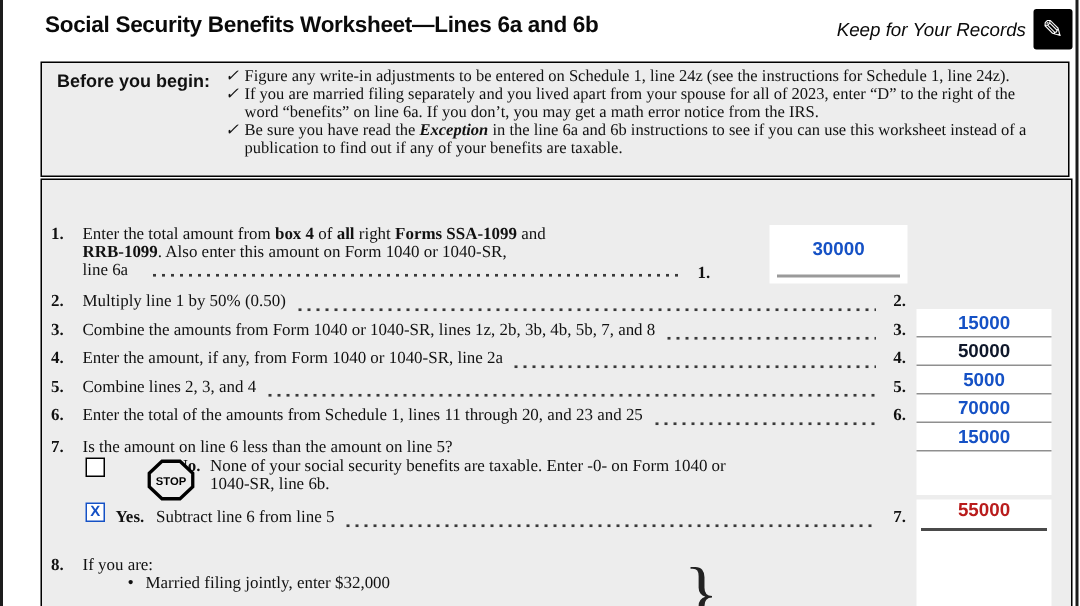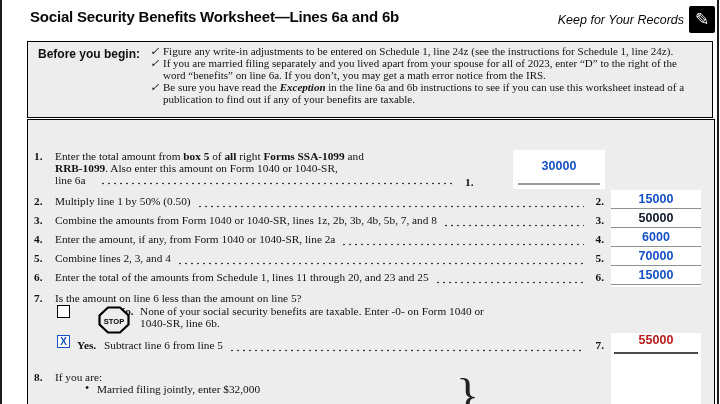--- a/index.html
+++ b/index.html
@@ -89,21 +89,21 @@
       <div class="byb-item">
         <span class="check">✓</span>
         <span><span>Be sure you have read the </span><span style="font-weight: bold; font-style: italic;">Exception</span><span> in the line 6a and 6b instructions to see if you can use this worksheet instead of a publication to find out if any of your benefits are taxable.</span></span>
       </div>
     </div>
   </div>
 
   <div class="panel panel-main">
 
     <div class="abs t num" style="left:6px; top:30px;">1.</div>
-    <div class="abs t" style="left:27px; top:30px;"><span>Enter the total amount from </span><span style="font-weight: bold;">box 5</span><span> of </span><span style="font-weight: bold;">all</span><span> right </span><span style="font-weight: bold;">Forms SSA-1099</span><span> and</span></div>
+    <div class="abs t" style="left:27px; top:30px;"><span>Enter the total amount from </span><span style="font-weight: bold;">box 4</span><span> of </span><span style="font-weight: bold;">all</span><span> right </span><span style="font-weight: bold;">Forms SSA-1099</span><span> and</span></div>
     <div class="abs t" style="left:27px; top:42px;"><span style="font-weight: bold;">RRB-1099</span><span>. Also enter this amount on Form 1040 or 1040-SR,</span></div>
     <div class="abs t" style="left:27px; top:54px;">line 6a</div>
     <div class="leader-abs" style="left:72px; top:54px; width:352px; height:11px;"></div>
     <div class="abs t num" style="left:437px; top:56px;">1.</div>
     <div class="valbox" style="left:459px; top:30px; width:92px; height:39px;margin-left:26px;">
       <div class="val" style="margin-top:9px; color:#1551c5;">30000</div>
       <div style="position:absolute; left:5px; right:5px; bottom:4px; border-bottom:2px solid #9a9a9a;"></div>
     </div>
 
     <div class="wsrow" style="top:71px;">
@@ -130,29 +130,29 @@
       <span class="leader"></span>
       <span class="rtrail">5.</span>
     </div>
     <div class="wsrow" style="top:147px;">
       <span class="rnum">6.</span>
       <span class="rtext">Enter the total of the amounts from Schedule 1, lines 11 through 20, and 23 and 25</span>
       <span class="leader"></span>
       <span class="rtrail">6.</span>
     </div>
 
-    <div class="valbox" style="left:583px; top:70px; width:90px; height:97px;">
+    <div class="valbox" style="left:583px; top:86px; width:90px; height:124px;">
       <div class="valcol-row">
         <span class="val" style="color:#1551c5;">15000</span>
       </div>
       <div class="valcol-row">
         <span class="val" style="color:#0f172a;">50000</span>
       </div>
       <div class="valcol-row">
-        <span class="val" style="color:#1551c5;">6000</span>
+        <span class="val" style="color:#1551c5;">5000</span>
       </div>
       <div class="valcol-row">
         <span class="val" style="color:#1551c5;">70000</span>
       </div>
       <div class="valcol-row">
         <span class="val" style="color:#1551c5;">15000</span>
       </div>
     </div>
 
     <div class="abs t num" style="left:6px; top:172px;">7.</div>

